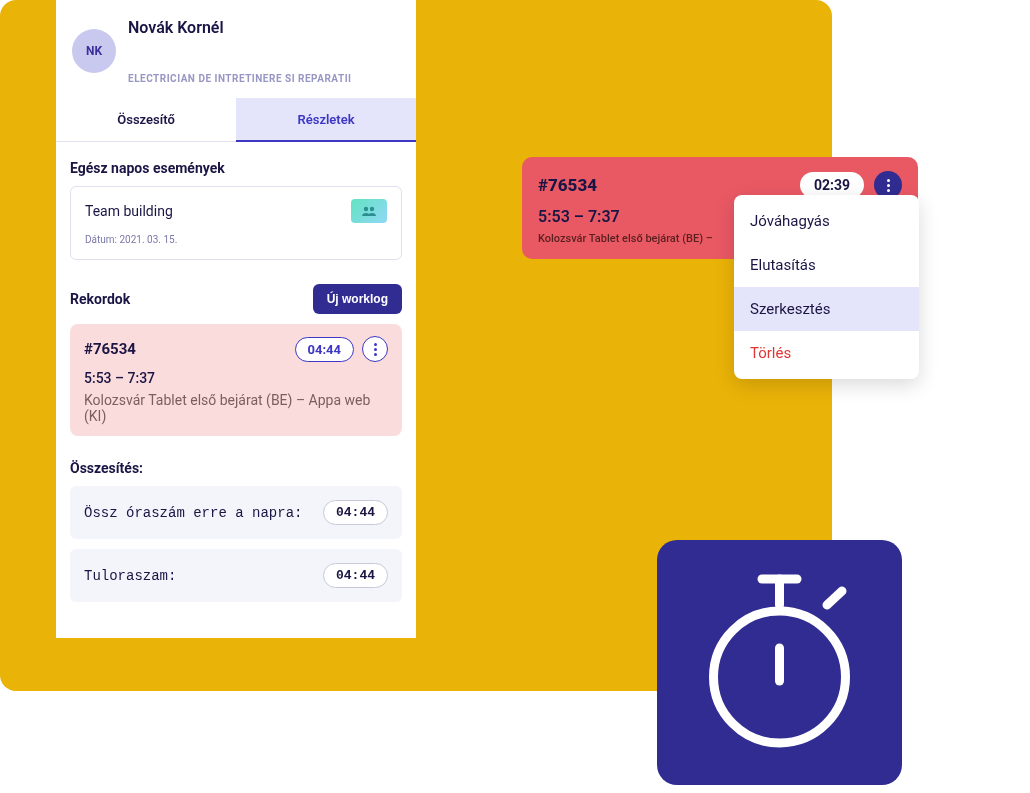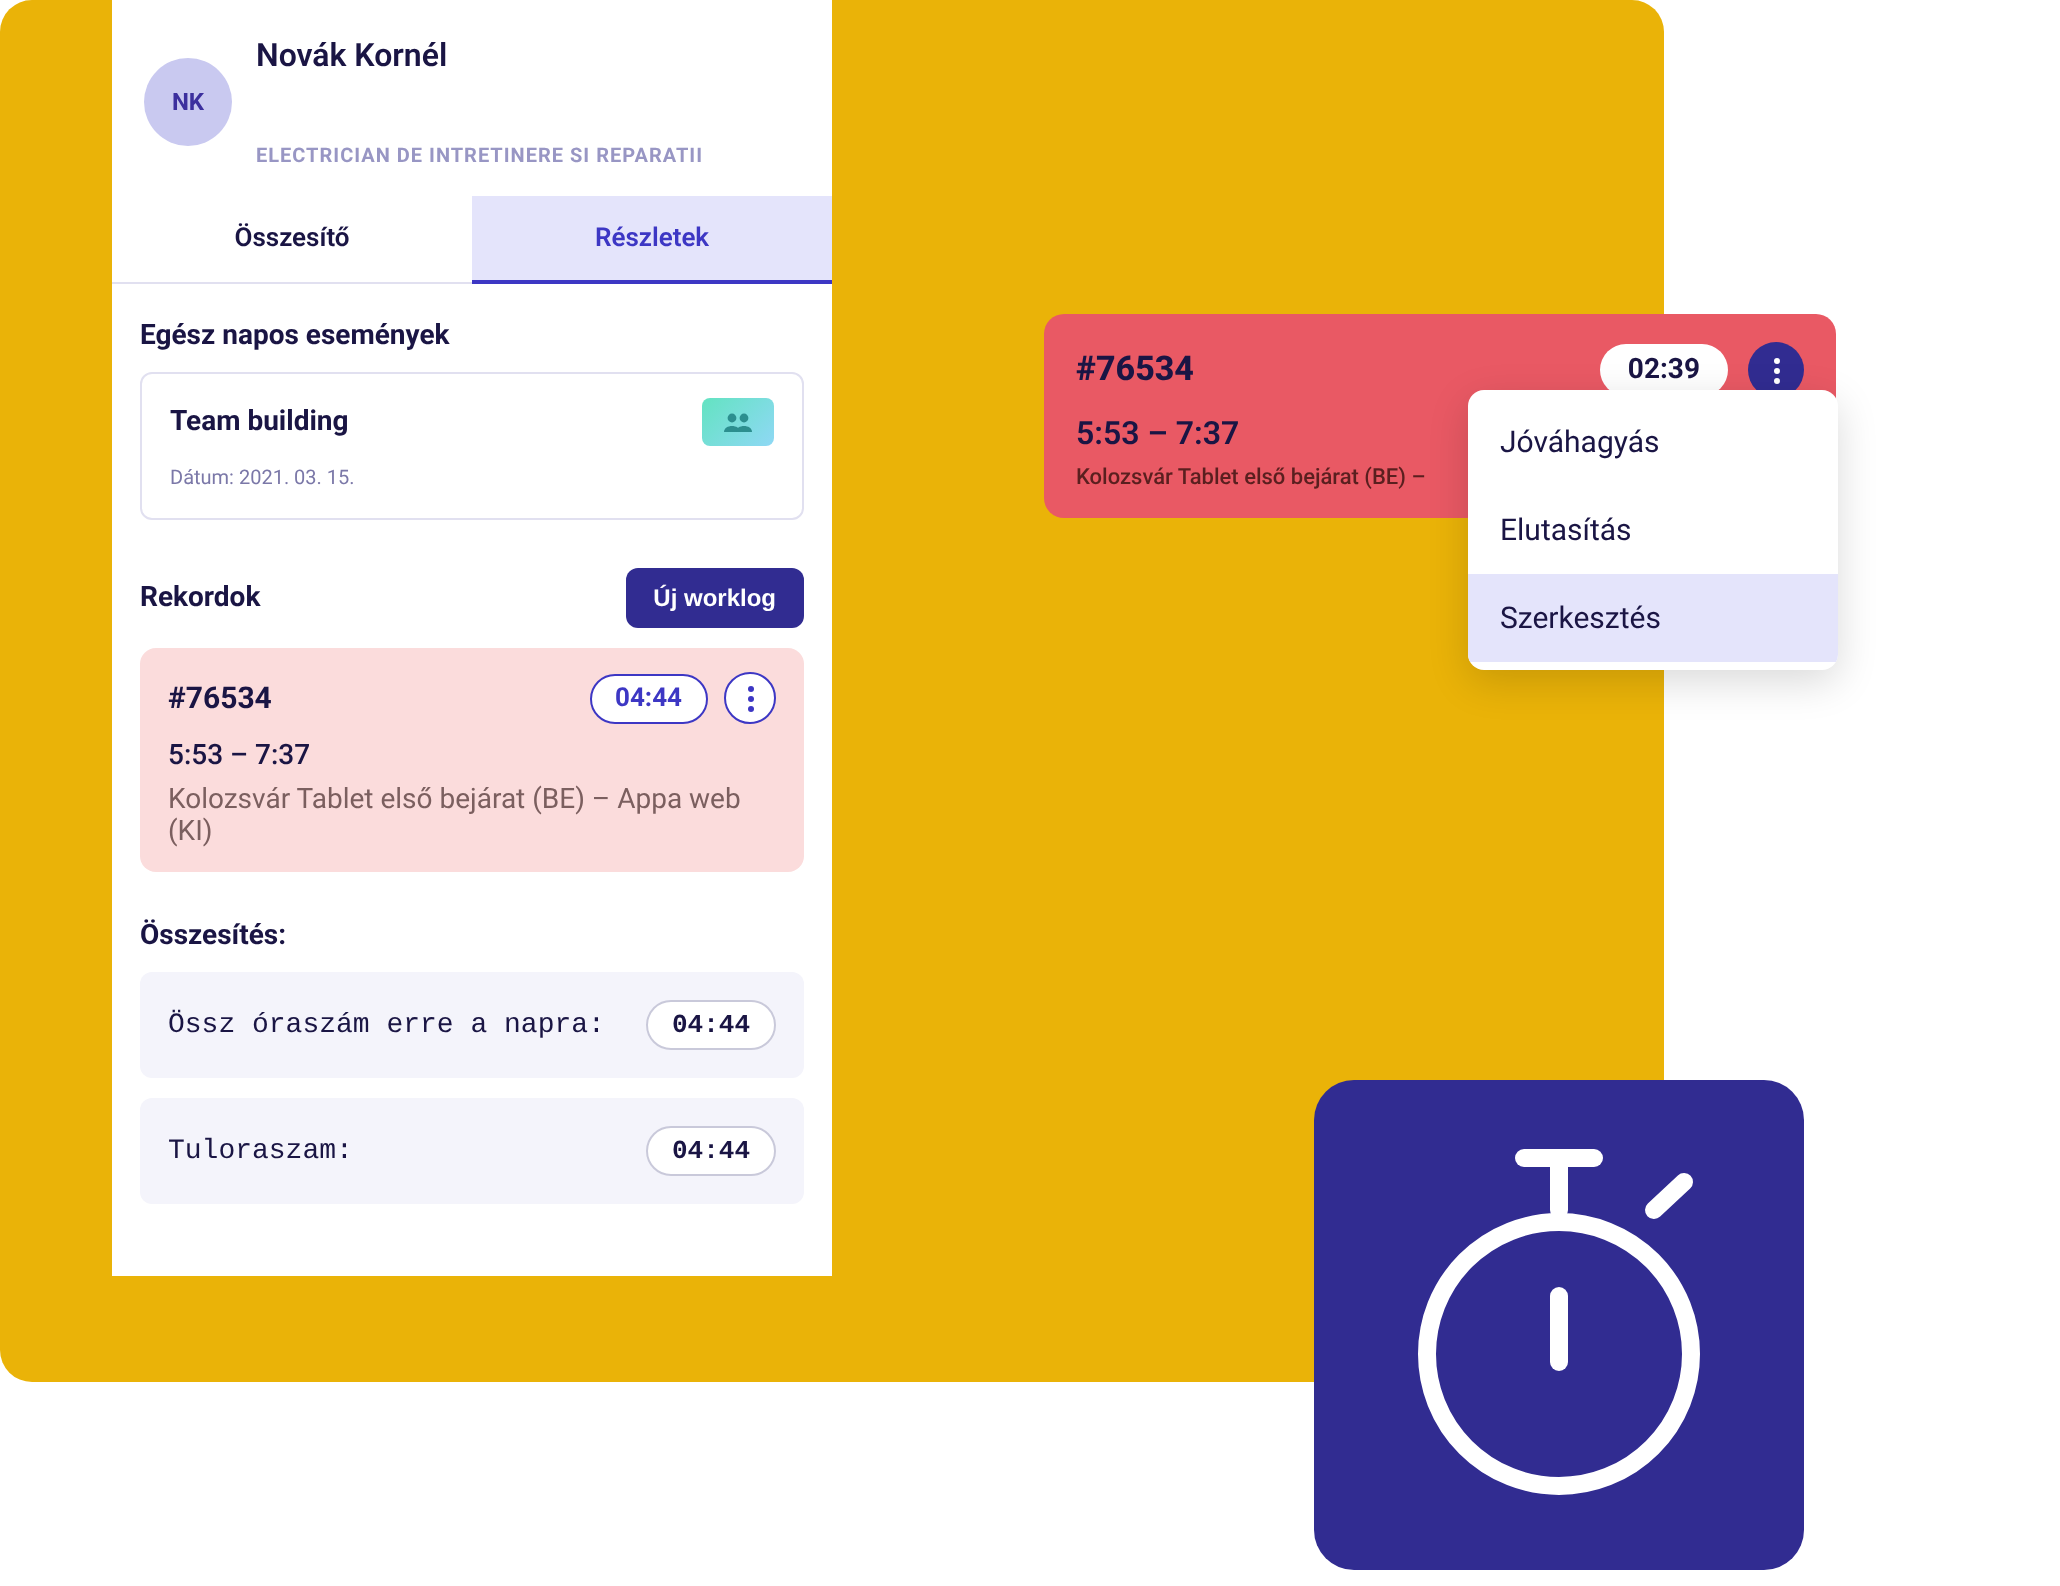--- a/index.html
+++ b/index.html
@@ -105,21 +105,21 @@
     }
     .event-header {
       display: flex;
       justify-content: space-between;
       align-items: center;
       margin-bottom: 10px;
     }
     .event-title {
       font-size: 14px;
       color: #1a1544;
-      font-weight: 700;
+      font-weight: 400;
     }
     .event-icon {
       width: 36px;
       height: 24px;
       background: linear-gradient(135deg, #63e3c1, #8fd8f5);
       border-radius: 4px;
       display: flex;
       align-items: center;
       justify-content: center;
       color: #2c8f8f;
@@ -422,20 +422,21 @@
       </div>
     </div>
     <div class="popup-times">5:53 – 7:37</div>
     <div class="popup-loc">Kolozsvár Tablet első bejárat (BE) –</div>
   </div>
 
   <div class="dropdown">
     <div class="dropdown-item">Jóváhagyás</div>
     <div class="dropdown-item">Elutasítás</div>
     <div class="dropdown-item highlighted">Szerkesztés</div>
+    <div class="dropdown-item danger">Törlés</div>
   </div>
 
   <div class="stopwatch-card">
     <svg class="stopwatch-svg" viewBox="0 0 155 180" fill="none" stroke="#ffffff" stroke-width="9" stroke-linecap="round">
       <line x1="60" y1="6" x2="95" y2="6"></line>
       <line x1="77.5" y1="6" x2="77.5" y2="32"></line>
       <line x1="125" y1="32" x2="140" y2="18"></line>
       <circle cx="77.5" cy="104" r="66"></circle>
       <line x1="77.5" y1="75" x2="77.5" y2="108"></line>
     </svg>

